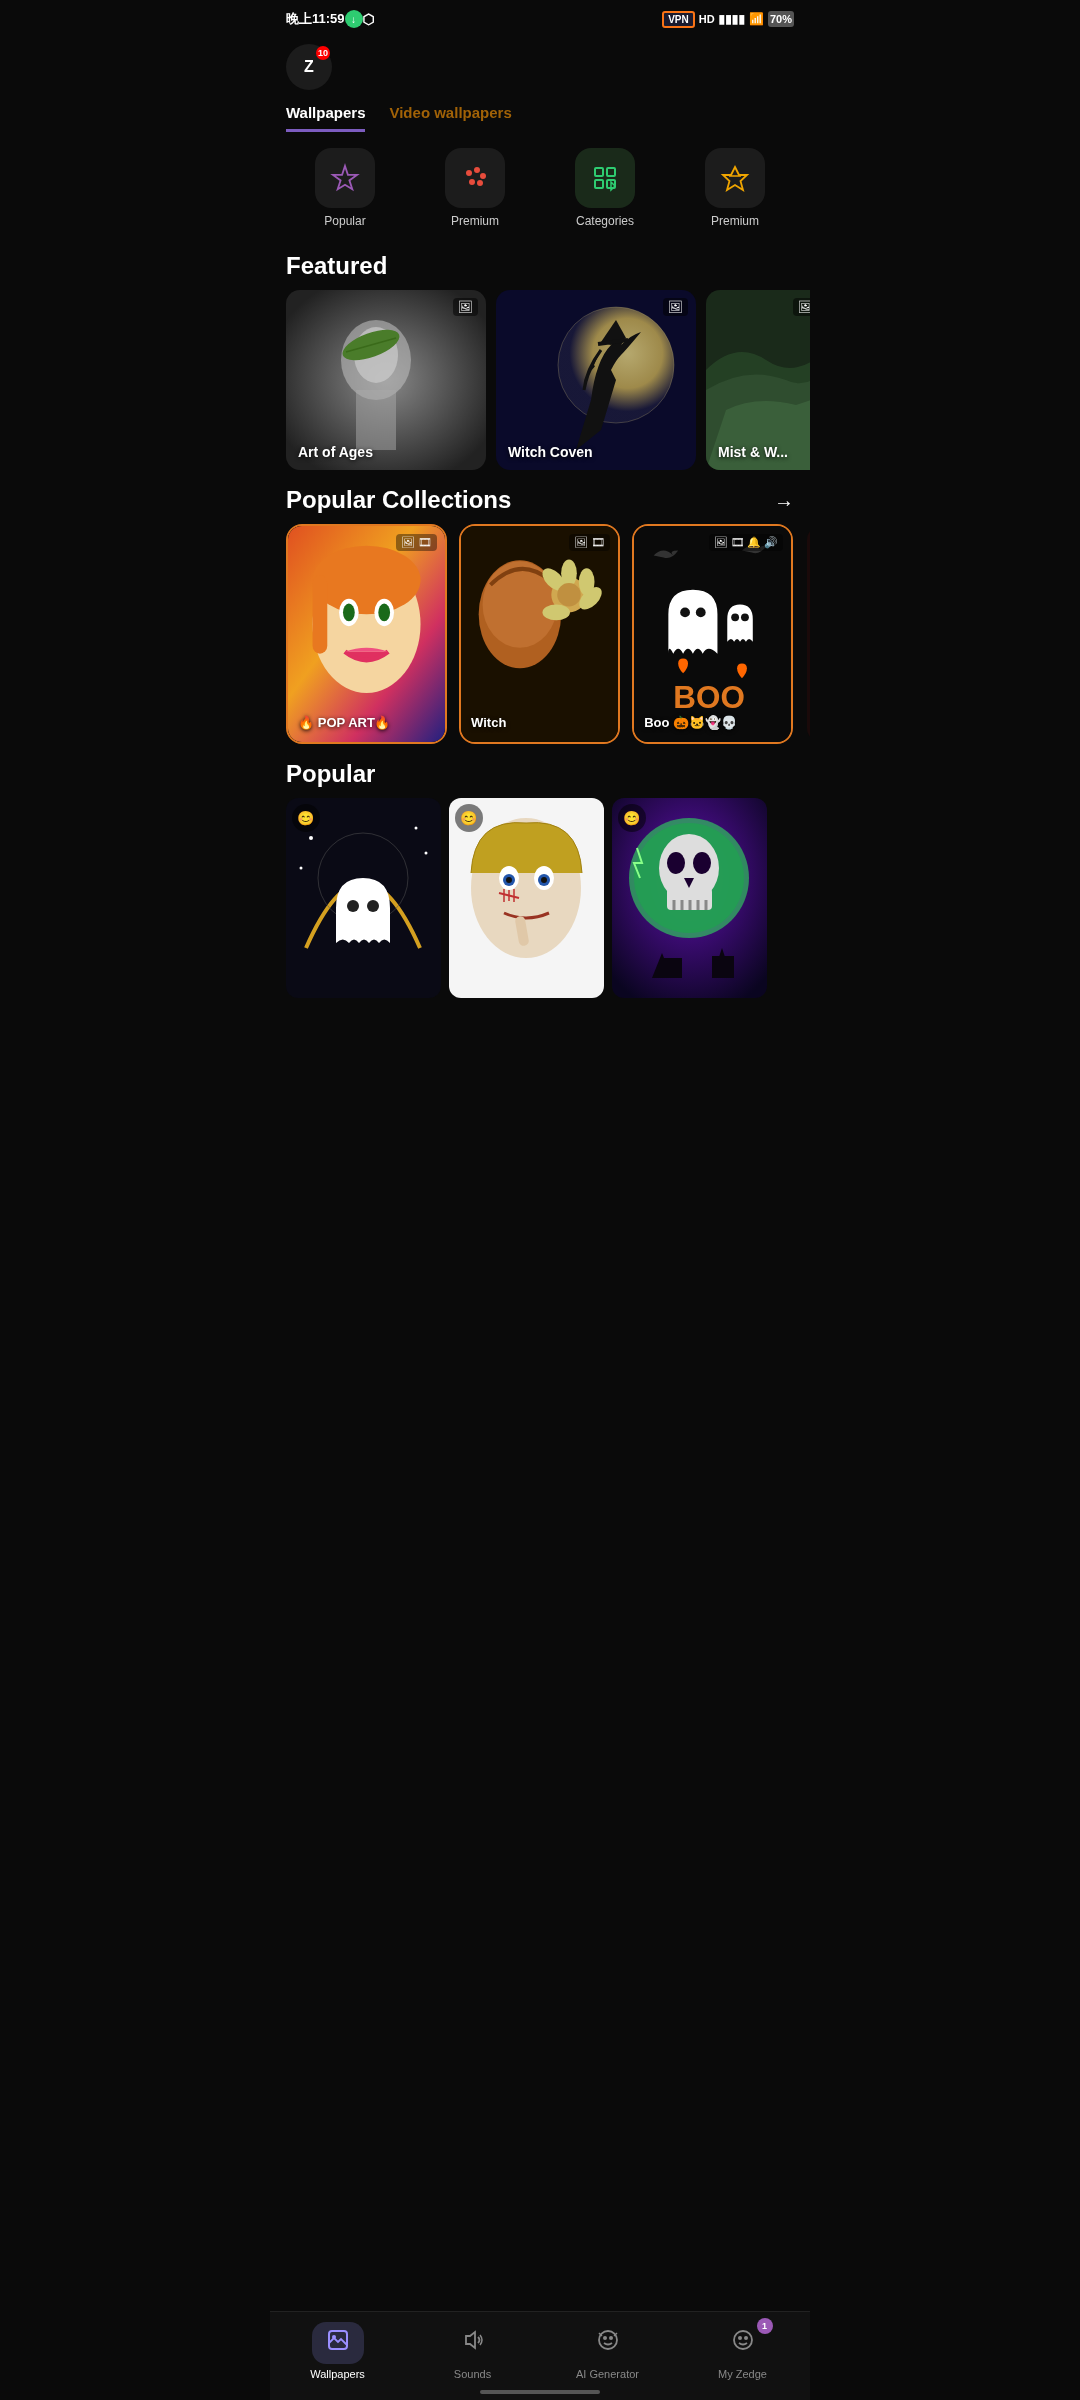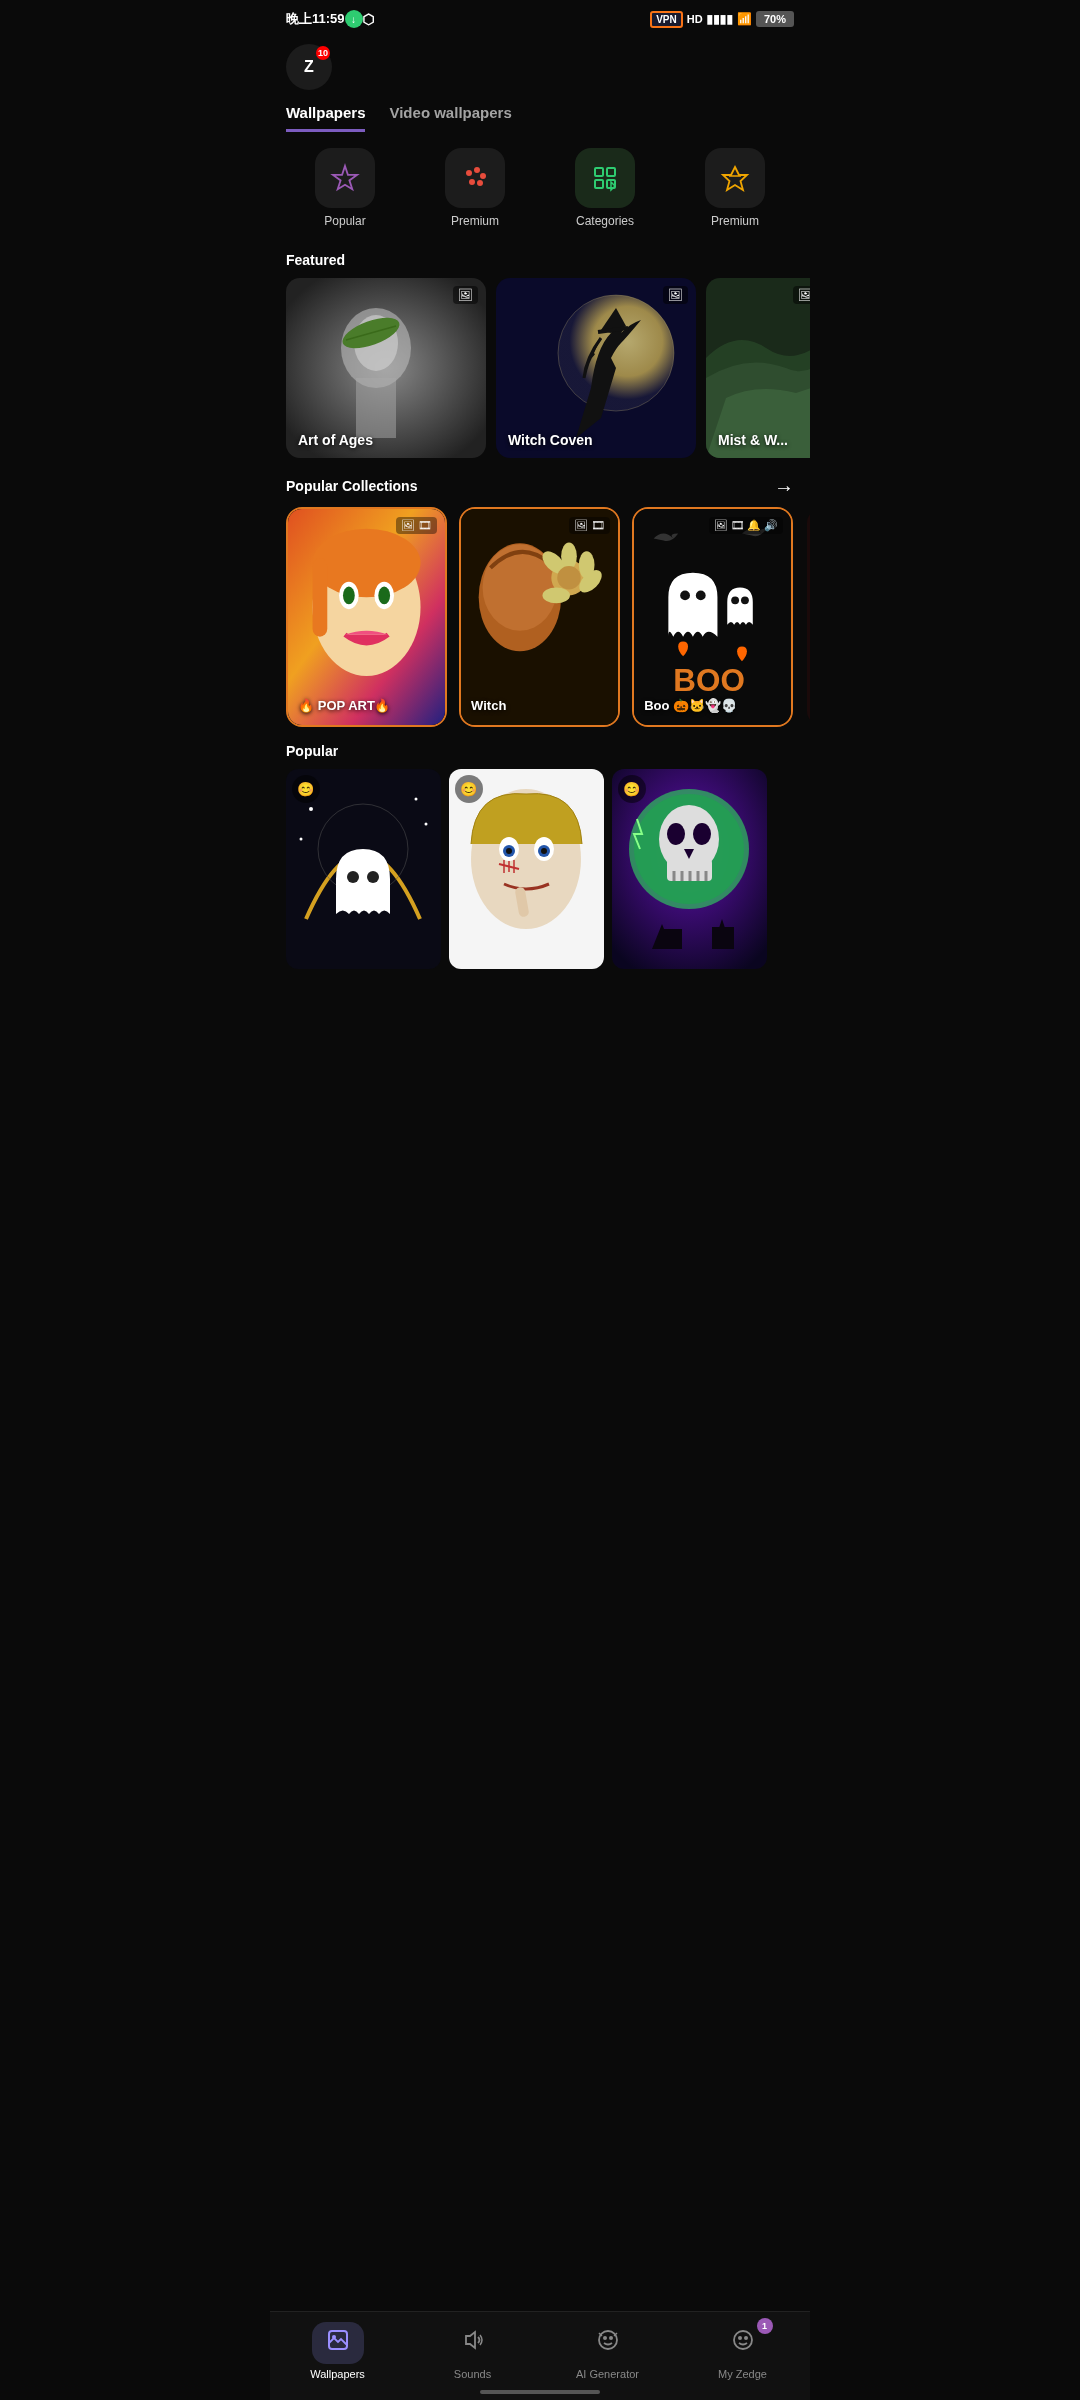--- a/index.html
+++ b/index.html
@@ -28,21 +28,21 @@
       background: #1a1a2e;
       border: 2px solid #f97316;
       border-radius: 3px;
       padding: 1px 4px;
       font-size: 10px;
       font-weight: bold;
     }
     .battery {
       background: #555;
       border-radius: 3px;
-      padding: 2px 8px;
+      padding: 2px 2px;
       font-size: 11px;
       text-align: center;
     }
     .down-icon {
       background: #2ecc71;
       border-radius: 50%;
       width: 18px; height: 18px;
       display: flex; align-items: center; justify-content: center;
       font-size: 10px;
     }
@@ -95,21 +95,21 @@
       display: flex;
       padding: 0 16px;
       gap: 24px;
       margin-top: 4px;
     }
     .tab {
       font-size: 15px;
       font-weight: 600;
       padding-bottom: 8px;
       cursor: pointer;
-      color: #a3a3a3;
+      color: #a16207;
     }
     .tab.active {
       color: #fff;
       border-bottom: 3px solid #7c5cbf;
     }
 
     
     .categories-row {
       display: flex;
       justify-content: space-around;
@@ -137,21 +137,21 @@
     }
 
     
     .section-header {
       display: flex;
       justify-content: space-between;
       align-items: center;
       padding: 16px 16px 10px;
     }
     .section-title {
-      font-size: 14px;
+      font-size: 24px;
       font-weight: 700;
     }
     .arrow-btn {
       font-size: 20px;
       color: #fff;
       cursor: pointer;
       background: none;
       border: none;
     }
 

